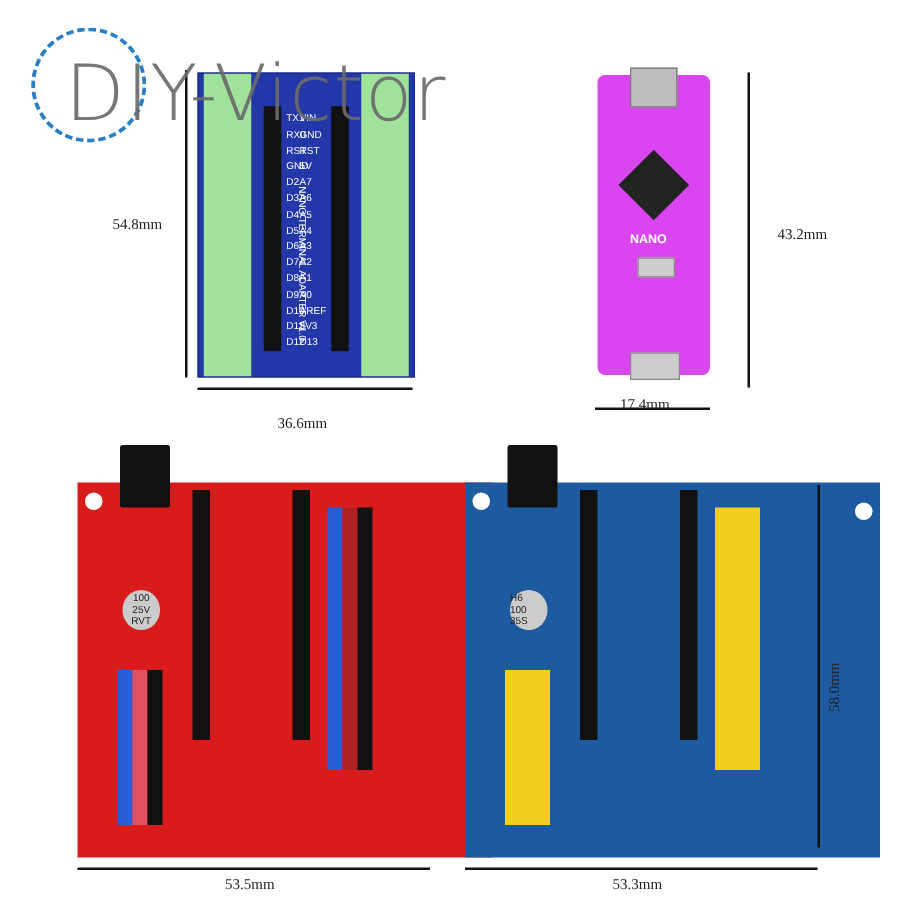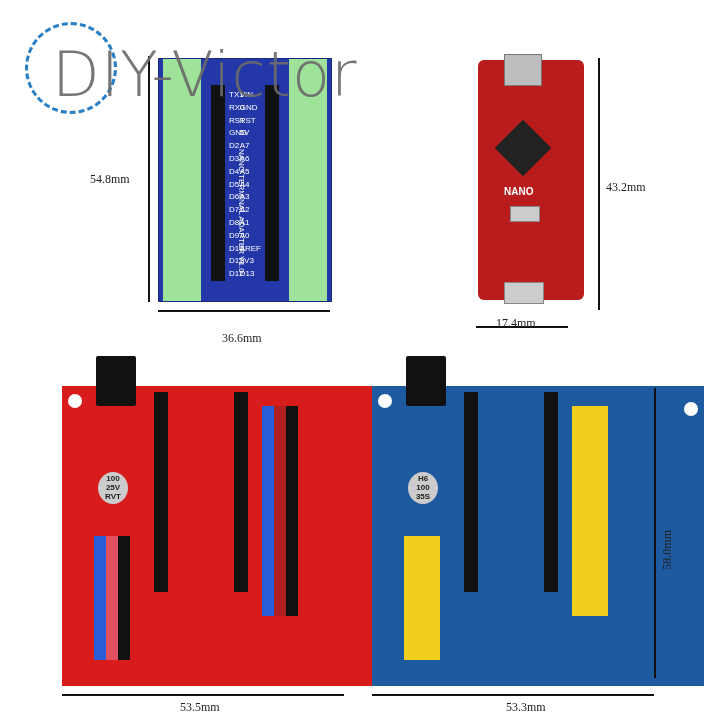--- a/index.html
+++ b/index.html
@@ -9,25 +9,25 @@
   .line{position:absolute;background:#111;}
   
   .wm-text{position:absolute;left:52px;top:38px;font-size:62px;color:#6b6b6b;letter-spacing:1px;font-family:"DejaVu Sans",sans-serif;font-weight:300;z-index:10;opacity:0.92;}
   .wm-ring{position:absolute;left:25px;top:22px;width:86px;height:86px;border-radius:50%;border:3px dashed #2a7fc4;z-index:9;}
   
   .tb{left:158px;top:58px;width:172px;height:242px;background:#2337a8;border:1px solid #1a2a80;}
   .term{position:absolute;top:0;width:38px;height:242px;background:#9fe39a;}
   .hdr{position:absolute;top:26px;width:14px;height:196px;background:#111;}
   .pinlbl{position:absolute;font-size:8px;color:#fff;font-weight:normal;}
   
-  .nano{left:478px;top:60px;width:106px;height:240px;background:#b91c1c;border-radius:6px;}
+  .nano{left:478px;top:60px;width:90px;height:240px;background:#d946ef;border-radius:6px;}
   .usb{position:absolute;left:26px;top:-6px;width:36px;height:30px;background:#bdbdbd;border:1px solid #777;}
   .chip{position:absolute;left:25px;top:68px;width:40px;height:40px;background:#222;transform:rotate(45deg);}
   
-  .shield{position:absolute;width:332px;height:300px;font-weight:bold;}
+  .shield{position:absolute;width:332px;height:300px;}
   .red{left:62px;top:386px;background:#d81c1c;}
   .blue{left:372px;top:386px;background:#1e5aa0;}
   .jack{position:absolute;width:40px;height:50px;background:#111;top:-30px;left:34px;border-radius:2px;}
   .fhdr{position:absolute;width:14px;height:200px;background:#111;top:6px;}
   .pin-col{position:absolute;width:12px;height:124px;}
   .hole{position:absolute;width:14px;height:14px;border-radius:50%;background:#fff;}
 </style>
 </head>
 <body>
 
@@ -49,21 +49,21 @@
 <div class="dim" style="left:222px;top:331px">36.6mm</div>
 
 <div class="abs nano">
   <div class="usb"></div>
   <div class="chip"></div>
   <div class="abs" style="left:26px;top:126px;color:#fff;font-size:10px;font-weight:bold">NANO</div>
   <div class="abs" style="left:32px;top:146px;width:28px;height:14px;background:#ccc;border:1px solid #888"></div>
   <div class="abs" style="left:26px;top:222px;width:38px;height:20px;background:#ccc;border:1px solid #888"></div>
 </div>
 <div class="line" style="left:598px;top:58px;width:2px;height:252px"></div>
-<div class="dim" style="left:606px;top:180px">43.2mm</div>
+<div class="dim" style="left:622px;top:180px">43.2mm</div>
 <div class="line" style="left:476px;top:326px;width:92px;height:2px"></div>
 <div class="dim" style="left:496px;top:316px">17.4mm</div>
 
 <div class="shield red">
   <div class="jack"></div>
   <div class="fhdr" style="left:92px"></div>
   <div class="fhdr" style="left:172px"></div>
   <div class="abs" style="left:36px;top:86px;width:30px;height:30px;border-radius:50%;background:#ccc;color:#222;font-size:8px;text-align:center;line-height:9px;padding-top:2px">100<br>25V<br>RVT</div>
   <div class="pin-col" style="left:32px;top:150px;background:#2a5ed8"></div>
   <div class="pin-col" style="left:44px;top:150px;background:#e05060"></div>
@@ -74,22 +74,22 @@
   <div class="hole" style="left:6px;top:8px"></div>
   <div class="hole" style="right:6px;top:16px"></div>
 </div>
 <div class="line" style="left:62px;top:694px;width:282px;height:2px"></div>
 <div class="dim" style="left:180px;top:700px">53.5mm</div>
 
 <div class="shield blue">
   <div class="jack"></div>
   <div class="fhdr" style="left:92px"></div>
   <div class="fhdr" style="left:172px"></div>
-  <div class="abs" style="left:36px;top:86px;width:30px;height:30px;border-radius:50%;background:#ccc;color:#222;font-size:8px;text-align:center;line-height:9px;padding-top:2px">H6<br>100<br>35S</div>
+  <div class="abs" style="left:36px;top:86px;width:30px;height:30px;border-radius:50%;background:#ccc;color:#222;font-size:8px;text-align:left;line-height:9px;padding-top:2px">H6<br>100<br>35S</div>
   <div class="pin-col" style="left:32px;top:150px;width:36px;background:#f2cf1c"></div>
   <div class="pin-col" style="left:200px;top:20px;width:36px;height:210px;background:#f2cf1c"></div>
   <div class="hole" style="left:6px;top:8px"></div>
   <div class="hole" style="right:6px;top:16px"></div>
 </div>
 <div class="line" style="left:372px;top:694px;width:282px;height:2px"></div>
-<div class="dim" style="left:506px;top:700px">53.3mm</div>
+<div class="dim" style="left:490px;top:700px">53.3mm</div>
 <div class="line" style="left:654px;top:388px;width:2px;height:290px"></div>
 <div class="dim" style="left:660px;top:530px;writing-mode:vertical-rl;transform:rotate(180deg)">58.0mm</div>
 
 </body></html>

